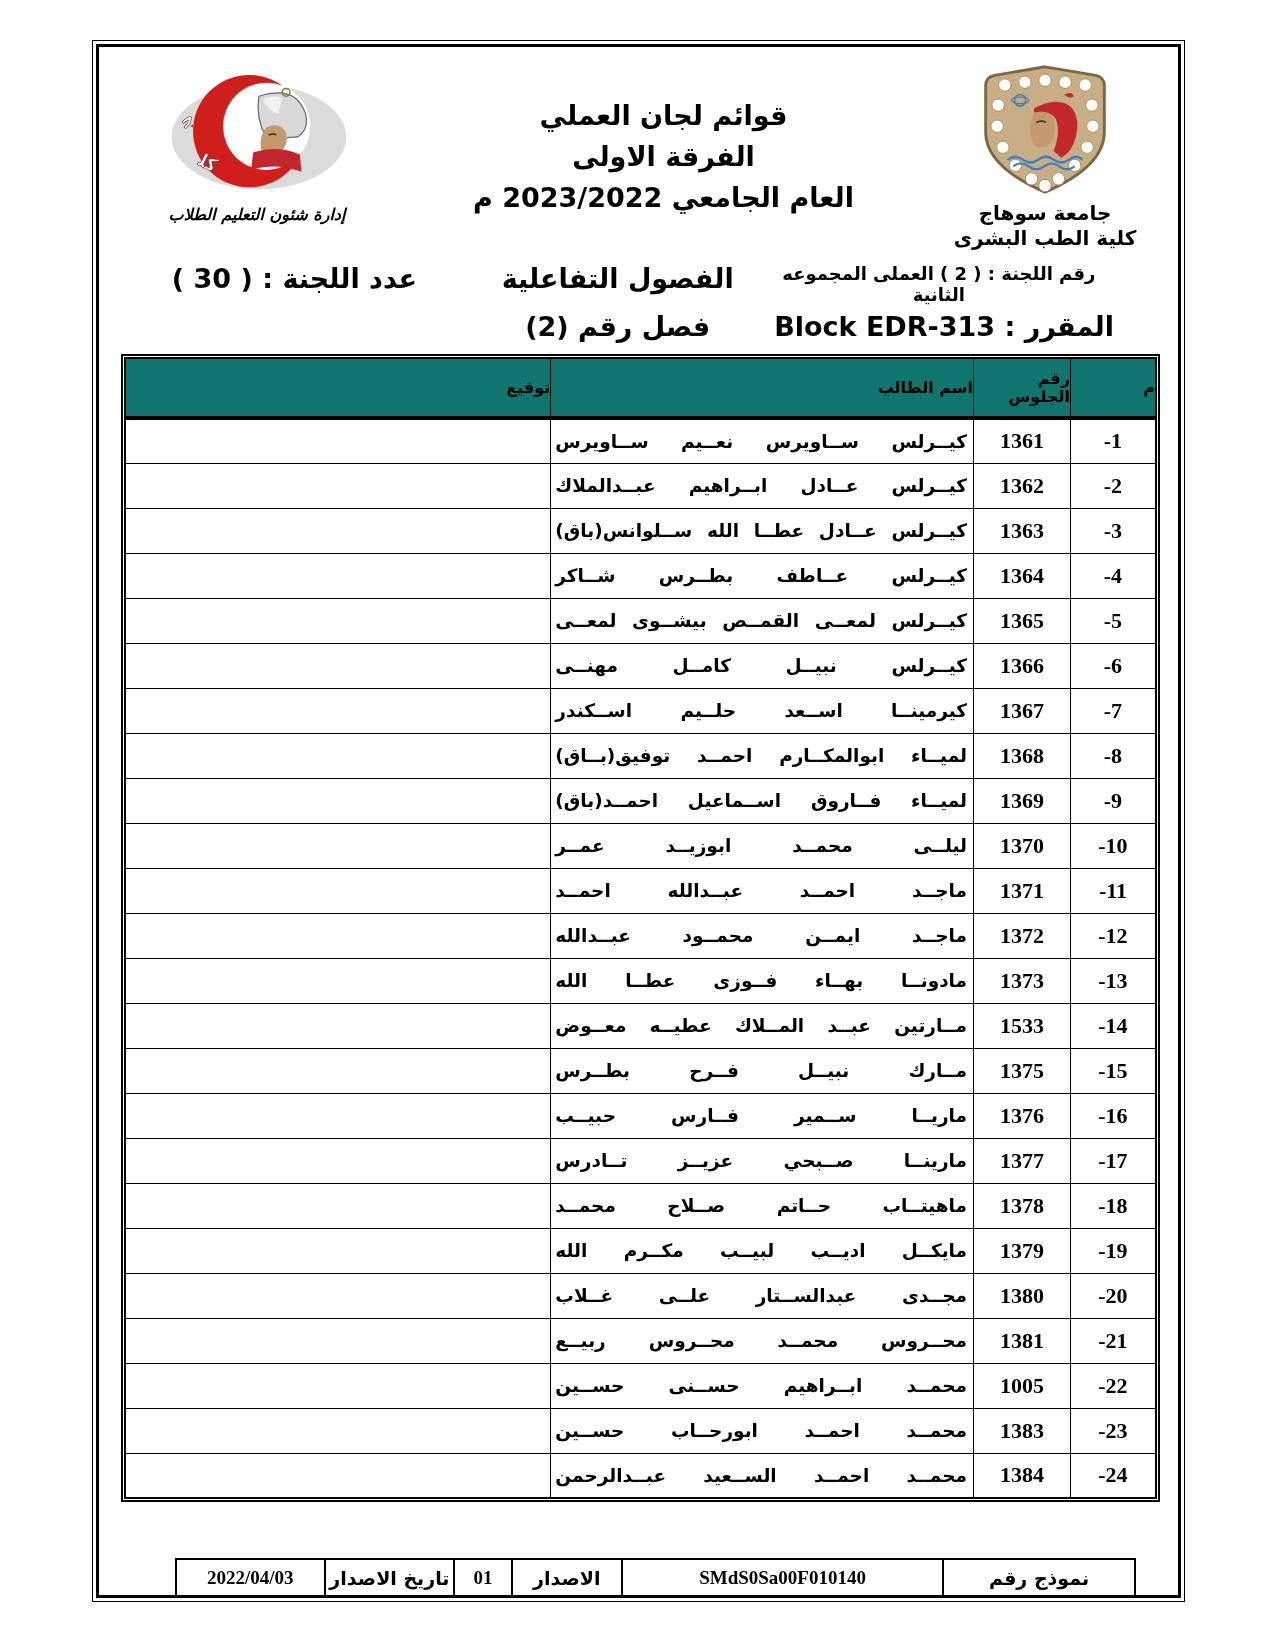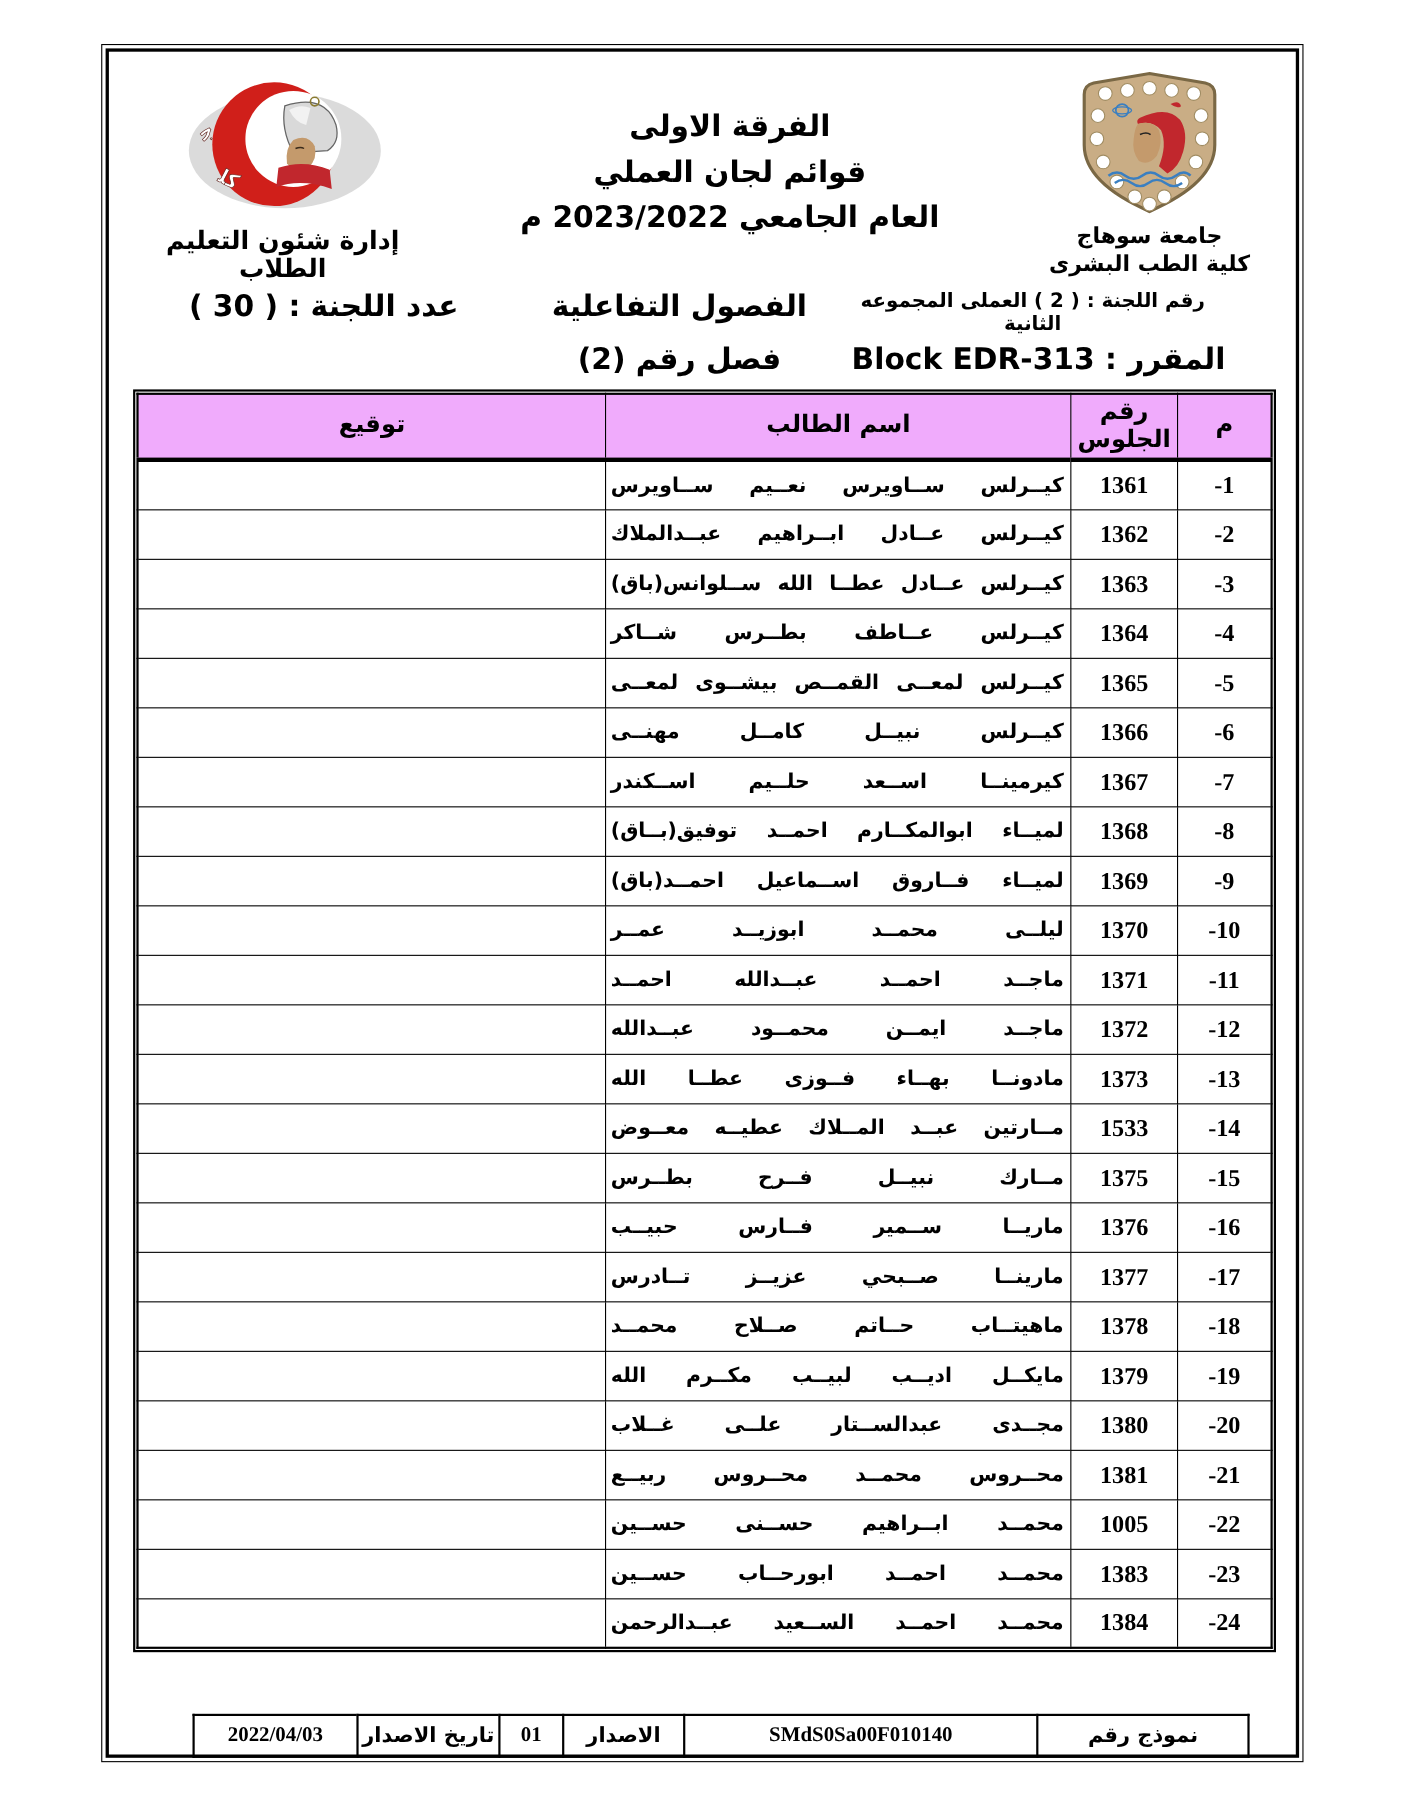--- a/index.html
+++ b/index.html
@@ -17,42 +17,42 @@
     width:100%; height:100%; border:3px solid #000;
     padding:10px 14px 0 14px; display:flex; flex-direction:column;
   }
   
   .doc-header { display:flex; flex-direction:row; height:192px; }
   .uni-block { width:238px; text-align:center; padding-top:6px; }
   .uni-text { font-weight:bold; font-size:20px; line-height:1.25; }
   .title-block { flex:1; text-align:center; padding-top:38px; }
   .title-line { font-weight:bold; font-size:27px; line-height:1.52; }
   .dept-block { width:288px; text-align:center; padding-top:14px; }
-  .dept-label { font-weight:bold; font-size:23px; margin-top:2px; }
+  .dept-label { font-weight:bold; font-size:16px; margin-top:2px;font-style:italic; }
   
   .header-rule { height:5px; background:#000; margin:4px 42px 0 48px; }
   
   .info-grid {
     display:grid; grid-template-columns:38% 28% 34%;
     margin:10px 4px 0 4px; row-gap:6px;
   }
   .info-cell { font-weight:bold; }
   .info-right { text-align:right; padding-right:46px; }
   .info-center { text-align:center; }
   .info-left { text-align:center; }
   .fs-small { font-size:18px;text-align:center; }
   .fs-med { font-size:27px; }
   
   .table-wrap { margin:12px 4px 0 8px; border:2px solid #000; padding:1px; }
   table.main-table { width:100%; border-collapse:collapse; table-layout:fixed; }
   table.main-table { border:2px solid #000; }
   .main-table th, .main-table td { border:1px solid #000; }
   .main-table thead th {
-    background:#f0abfc; height:60px; font-weight:bold; font-size:22px;
-    line-height:1.12; border-bottom:4px solid #000; text-align:center; vertical-align:middle;
+    background:#0f766e; height:60px; font-weight:bold; font-size:16px;
+    line-height:1.12; border-bottom:4px solid #000; text-align:right; vertical-align:middle;
   }
   .col-idx { width:8.3%; }
   .col-seat { width:9.4%; }
   .col-name { width:41.0%; }
   .col-sig { width:41.3%; }
   .main-table tbody td { height:45px; vertical-align:middle; }
   .cell-idx { text-align:center; font-weight:bold; font-size:22px; direction:ltr; }
   .cell-seat { text-align:center; font-weight:bold; font-size:22px; direction:ltr; }
   .cell-name {
     font-weight:bold; font-size:18.5px; padding:0 6px 0 4px;
@@ -115,22 +115,22 @@
           <path d="M36 101 q8 -6 16 0 q8 6 16 0 q8 -6 16 0 q8 6 16 0 q8 -6 14 0" stroke="#3a7fc1" stroke-width="2.4" fill="none"></path>
           <path d="M42 108 q8 -6 16 0 q8 6 16 0 q8 -6 16 0 q8 6 16 0" stroke="#3a7fc1" stroke-width="2.2" fill="none"></path>
         </svg>
         <div class="uni-text arabic">
           <div>جامعة سوهاج</div>
           <div>كلية الطب البشرى</div>
         </div>
       </div>
 
       <div class="title-block">
+        <div class="title-line arabic">قوائم لجان العملي</div>
         <div class="title-line arabic">الفرقة الاولى</div>
-        <div class="title-line arabic">قوائم لجان العملي</div>
         <div class="title-line arabic mixed">العام الجامعي 2023/2022 م</div>
       </div>
 
       <div class="dept-block">
         <svg width="216" height="128" viewBox="0 0 220 132" aria-hidden="true">
           <defs>
             <path id="arcTop" d="M38 58 Q96 2 172 40" fill="none"></path>
             <path id="arcBottom" d="M48 96 Q112 132 178 88" fill="none"></path>
           </defs>
           <ellipse cx="112" cy="68" rx="90" ry="54" fill="#bdbdbd" opacity="0.55"></ellipse>

